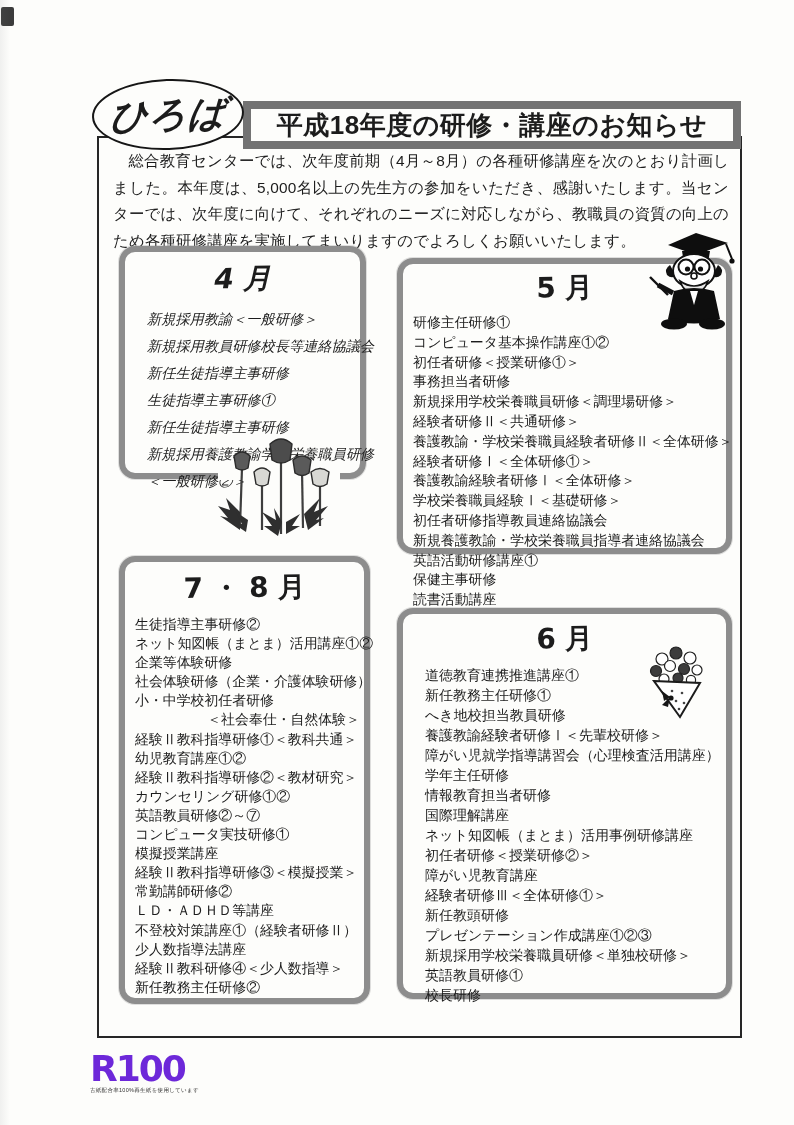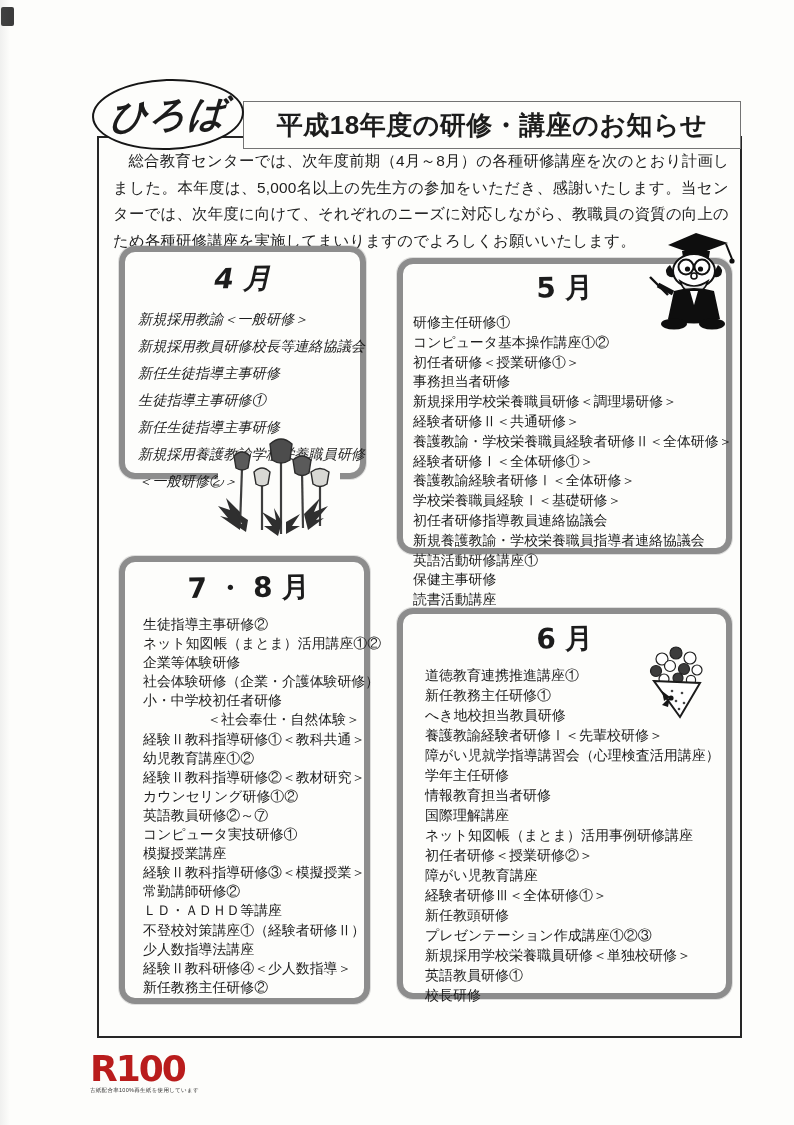--- a/index.html
+++ b/index.html
@@ -23,21 +23,21 @@
     display:flex;align-items:center;justify-content:center;
     background:#fdfdfb;z-index:5;transform:rotate(-2deg);
   }
   .badge span{
     font-family:"DejaVu Serif","Liberation Serif",serif;
     font-size:37px;font-weight:bold;font-style:italic;letter-spacing:1px;
     transform:skewX(-6deg);
   }
   .titlebox{
     position:absolute;left:243px;top:101px;width:498px;height:48px;
-    border:1px solid #737373;background:#fdfdfb;z-index:4;
+    border:8px solid #737373;background:#fdfdfb;z-index:4;
     display:flex;align-items:center;justify-content:center;box-sizing:border-box;
   }
   .titlebox span{font-size:26px;font-weight:bold;letter-spacing:.5px;}
 
   
   .frame{
     position:absolute;left:97px;top:136px;width:645px;height:902px;
     border:2px solid #262626;box-sizing:border-box;z-index:1;
   }
   .intro{
@@ -56,45 +56,45 @@
     text-align:center;font-weight:900;font-size:28px;letter-spacing:9px;
     padding-left:9px; 
     font-family:"DejaVu Sans","Liberation Sans",sans-serif;
     transform:rotate(-1deg);
   }
   .course{white-space:nowrap;}
   .course.right{text-align:right;padding-right:4px;}
 
   .box-apr{left:119px;top:246px;width:247px;height:233px;font-style:italic;}
   .box-apr .mhead{margin-top:8px;}
-  .box-apr .list{margin-top:8px;padding-left:13px;font-size:14.2px;line-height:27px;}
+  .box-apr .list{margin-top:8px;padding-left:22px;font-size:14.2px;line-height:27px;}
 
   .box-may{left:397px;top:258px;width:335px;height:296px;}
   .box-may .mhead{margin-top:5px;}
   .box-may .list{margin-top:6px;padding-left:10px;font-size:13.9px;line-height:19.8px;}
 
-  .box-jul{left:119px;top:556px;width:251px;height:448px;padding-left:8px;}
+  .box-jul{left:119px;top:556px;width:251px;height:448px;}
   .box-jul .mhead{margin-top:7px;}
   .box-jul .list{margin-top:8px;padding-left:10px;font-size:13.9px;line-height:19.1px;}
 
   .box-jun{left:397px;top:608px;width:335px;height:391px;}
   .box-jun .mhead{margin-top:6px;}
   .box-jun .list{margin-top:7px;padding-left:22px;font-size:14px;line-height:20px;}
 
   
   .deco{position:absolute;z-index:3;}
   .deco-tulips{left:212px;top:438px;width:138px;height:108px;}
   .deco-prof{left:646px;top:225px;width:94px;height:108px;z-index:4;}
   .deco-bouquet{left:642px;top:645px;width:74px;height:82px;}
 
   
   .r100{position:absolute;left:90px;top:1052px;z-index:2;}
   .r100 .mark{
     font-family:"DejaVu Sans","Liberation Sans",sans-serif;
-    font-size:36px;font-weight:900;letter-spacing:-2px;line-height:34px;color:#b91c1c;
+    font-size:36px;font-weight:900;letter-spacing:-2px;line-height:34px;color:#6d28d9;
   }
   .r100 .note{font-size:5.5px;letter-spacing:.3px;color:#333;margin-top:1px;}
 </style>
 </head>
 <body>
 
 <div class="page">
 
   <div class="corner-smudge"></div>
   <div class="edge-shade"></div>

